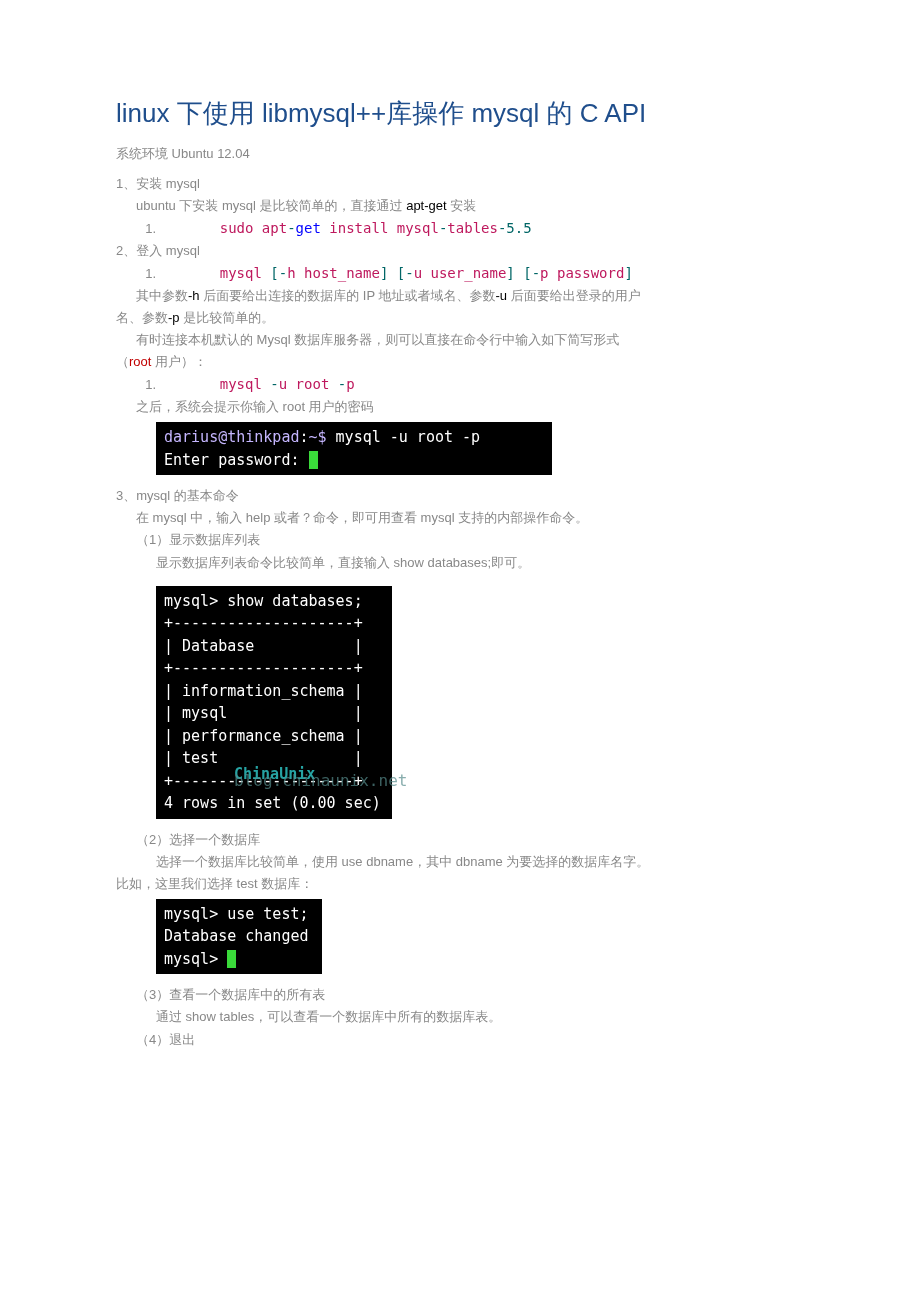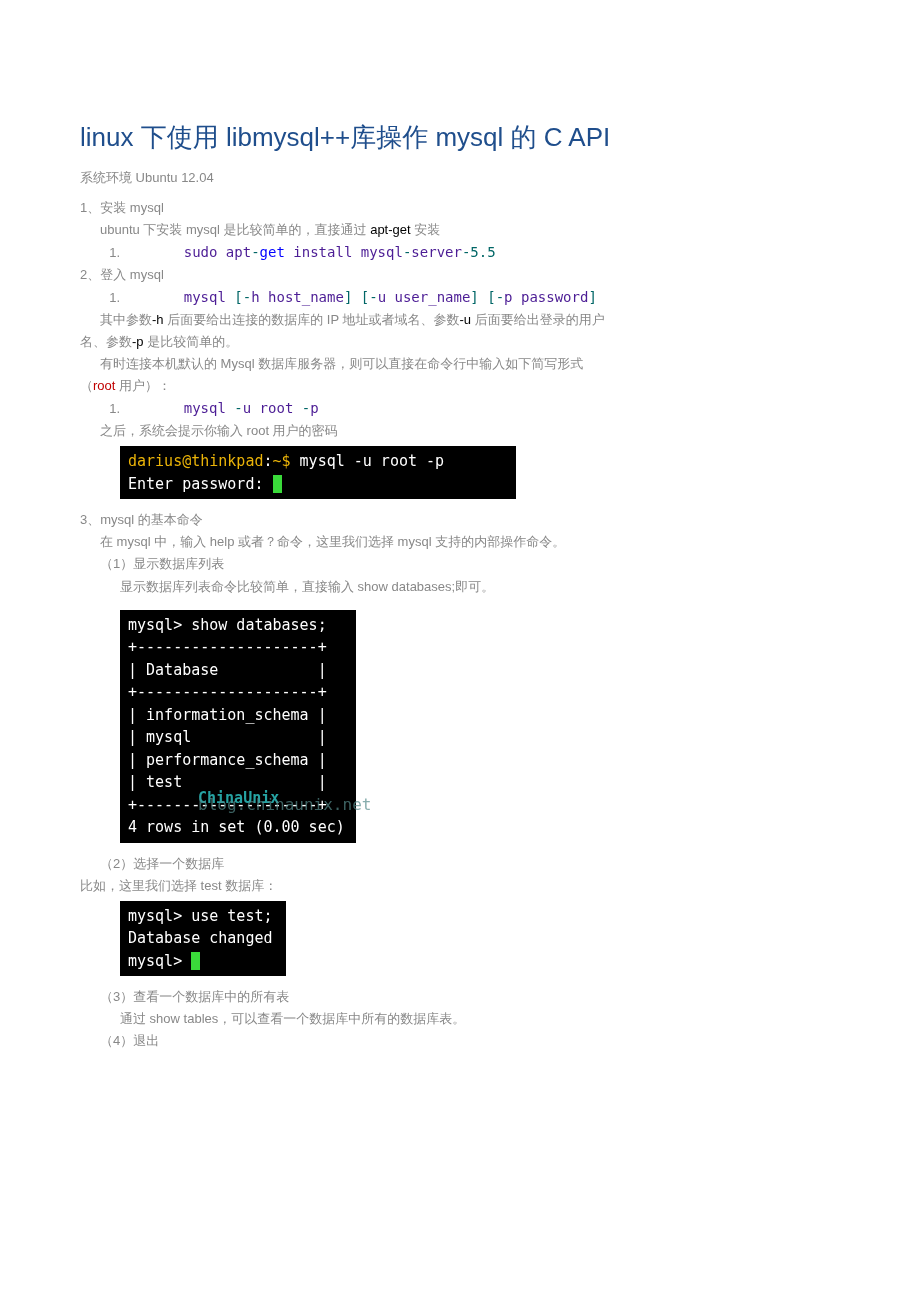--- a/index.html
+++ b/index.html
@@ -4,21 +4,22 @@
 <style>
   body {
     margin: 0;
     padding: 0;
     font-family: "Microsoft YaHei", Arial, sans-serif;
     background: #fff;
     color: #000;
     width: 920px;
   }
   .page {
-    padding: 120px 80px 40px 80px;
+    padding: 96px 80px 40px 80px;
+    margin-left: 36px;
   }
   h1 {
     font-size: 26px;
     font-weight: normal;
     color: #1f4e8c;
     margin: 0 0 12px 0;
   }
   .gray { color: #888; }
   .red { color: #c00000; }
   .body-text {
@@ -38,33 +39,33 @@
     display: inline-block;
     width: 40px;
     text-align: right;
     color: #888;
     padding-right: 30px;
     font-family: Arial, sans-serif;
     font-size: 13px;
   }
   .kw-blue { color: #0303ff; }
   .kw-teal { color: #006666; }
-  .kw-black { color: #4c1d95; }
+  .kw-black { color: #be185d; }
   .term {
     display: inline-block;
     background: #000;
     color: #fff;
     font-family: Consolas, monospace;
     font-size: 15px;
     line-height: 1.5;
     padding: 4px 8px;
     margin: 4px 0 10px 40px;
     white-space: pre;
   }
-  .term .t-green { color: #eab308; }
+  .term .t-green { color: #c4b5fd; }
   .term .t-white { color: #fff; }
   .term .t-cursor { background: #3ada3a; color: #3ada3a; }
   .term .t-cyan { color: #26a3a3; }
   .term .t-dim { color: #568b8b; opacity: .7; font-size: 16px; }
   .spacer { height: 8px; }
 </style>
 </head>
 <body>
 
 <div class="page">
@@ -75,21 +76,21 @@
 
   <div class="spacer"></div>
 
   
   <p class="body-text">
     <span class="gray">1、</span><span class="gray">安装 mysql</span>
   </p>
   <p class="body-text indent1">
     <span class="gray">ubuntu 下安装 mysql 是比较简单的，直接通过 </span><span>apt-get</span><span class="gray"> 安装</span>
   </p>
-  <div class="code-line"><span class="code-num">1.</span><span class="kw-black">    sudo apt</span><span class="kw-teal">-</span><span class="kw-blue">get</span><span class="kw-black"> install mysql</span><span class="kw-teal">-</span><span class="kw-black">server</span><span class="kw-teal">-</span><span class="kw-teal">5.5</span></div>
+  <div class="code-line"><span class="code-num">1.</span><span class="kw-black">    sudo apt</span><span class="kw-teal">-</span><span class="kw-blue">get</span><span class="kw-black"> install mysql</span><span class="kw-teal">-</span><span class="kw-black">tables</span><span class="kw-teal">-</span><span class="kw-teal">5.5</span></div>
 
   
   <p class="body-text">
     <span class="gray">2、</span><span class="gray">登入 mysql</span>
   </p>
   <div class="code-line"><span class="code-num">1.</span><span class="kw-black">    mysql </span><span class="kw-teal">[</span><span class="kw-teal">-</span><span class="kw-black">h host_name</span><span class="kw-teal">]</span><span class="kw-black"> </span><span class="kw-teal">[</span><span class="kw-teal">-</span><span class="kw-black">u user_name</span><span class="kw-teal">]</span><span class="kw-black"> </span><span class="kw-teal">[</span><span class="kw-teal">-</span><span class="kw-black">p password</span><span class="kw-teal">]</span></div>
 
   <p class="body-text indent1">
     <span class="gray">其中参数</span><span>-h</span><span class="gray"> 后面要给出连接的数据库的 IP 地址或者域名、参数</span><span>-u</span><span class="gray"> 后面要给出登录的用户</span>
   </p>
@@ -105,21 +106,21 @@
 
   <p class="body-text indent1 gray">之后，系统会提示你输入 root 用户的密码</p>
 
   <div class="term" style="width:380px"><span class="t-green">darius@thinkpad</span><span class="t-white">:</span><span class="t-green">~$</span><span class="t-white"> mysql -u root -p</span>
 <span class="t-white">Enter password: </span><span class="t-cursor"> </span></div>
 
   
   <p class="body-text">
     <span class="gray">3、</span><span class="gray">mysql 的基本命令</span>
   </p>
-  <p class="body-text indent1 gray">在 mysql 中，输入 help 或者？命令，这里我们选择 mysql 支持的内部操作命令。</p>
+  <p class="body-text indent1 gray">在 mysql 中，输入 help 或者？命令，即可用查看 mysql 支持的内部操作命令。</p>
 
   <p class="body-text indent1 gray">
     <span>（1）</span><span>显示数据库列表</span>
   </p>
   <p class="body-text indent2 gray">显示数据库列表命令比较简单，直接输入 show databases;即可。</p>
 
   <div class="spacer"></div>
 
   <div class="term" style="width:220px; position:relative;"><span class="t-white">mysql&gt; show databases;
 +--------------------+
@@ -128,20 +129,21 @@
 | information_schema |
 | mysql              |
 | performance_schema |
 | test               |
 +--------------------+
 4 rows in set (0.00 sec)</span><span class="t-cyan" style="position:absolute; bottom:33px; left:78px; font-weight:bold;">ChinaUnix</span><span class="t-dim" style="position:absolute; bottom:26px; left:78px;">blog.chinaunix.net</span></div>
 
   <p class="body-text indent1 gray">
     <span>（2）</span><span>选择一个数据库</span>
   </p>
+  <p class="body-text indent2 gray">选择一个数据库比较简单，使用 use dbname，其中 dbname 为要选择的数据库名字。</p>
   <p class="body-text gray">比如，这里我们选择 test 数据库：</p>
 
   <div class="term" style="width:150px"><span class="t-white">mysql&gt; use test;</span>
 <span class="t-white">Database changed</span>
 <span class="t-white">mysql&gt; </span><span class="t-cursor"> </span></div>
 
   <p class="body-text indent1 gray">
     <span>（3）</span><span>查看一个数据库中的所有表</span>
   </p>
   <p class="body-text indent2 gray">通过 show tables，可以查看一个数据库中所有的数据库表。</p>

